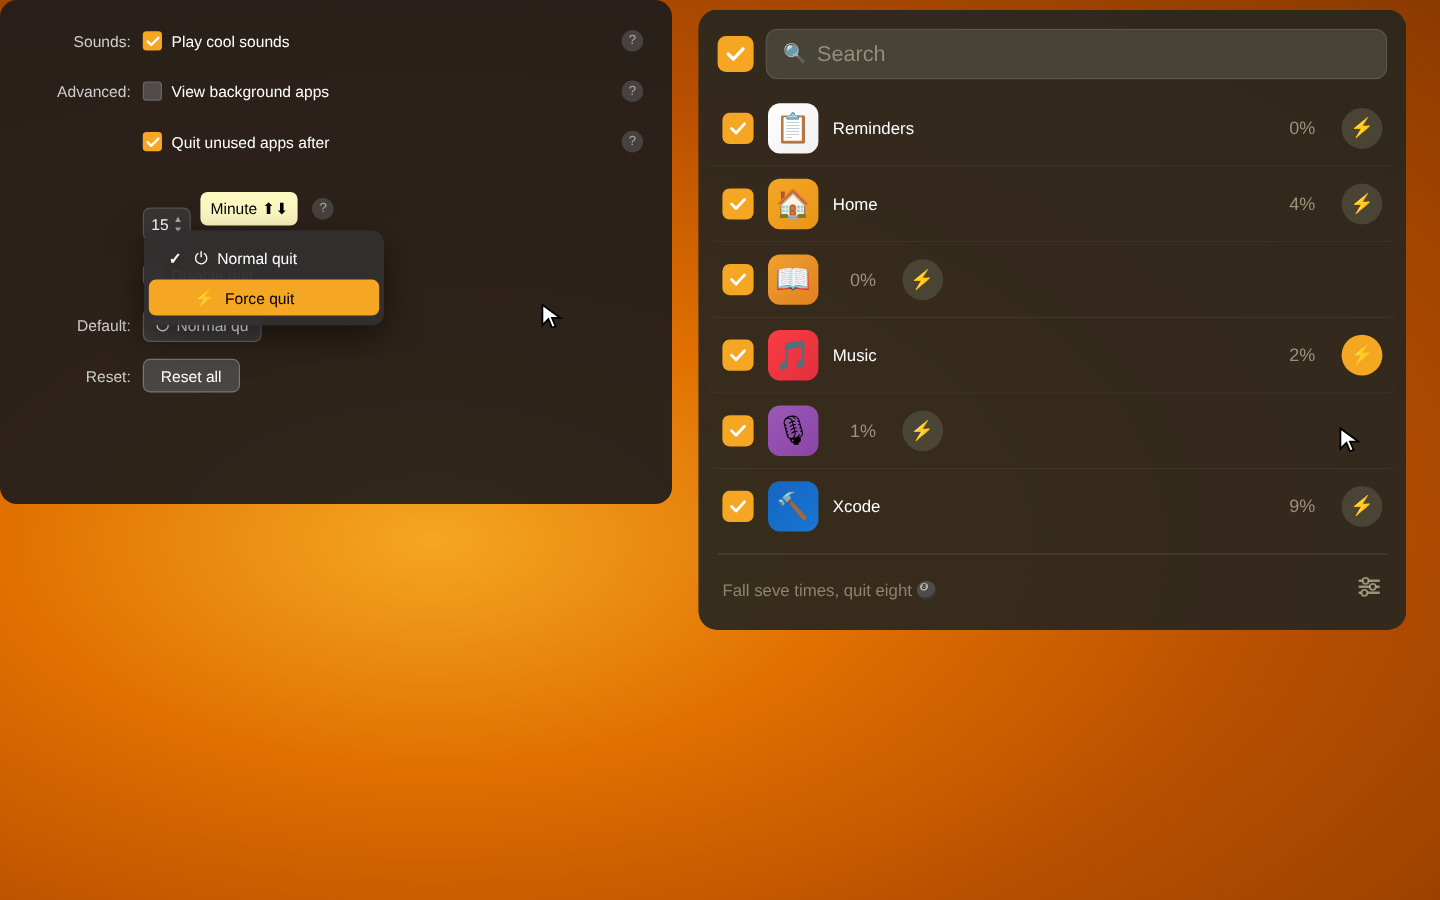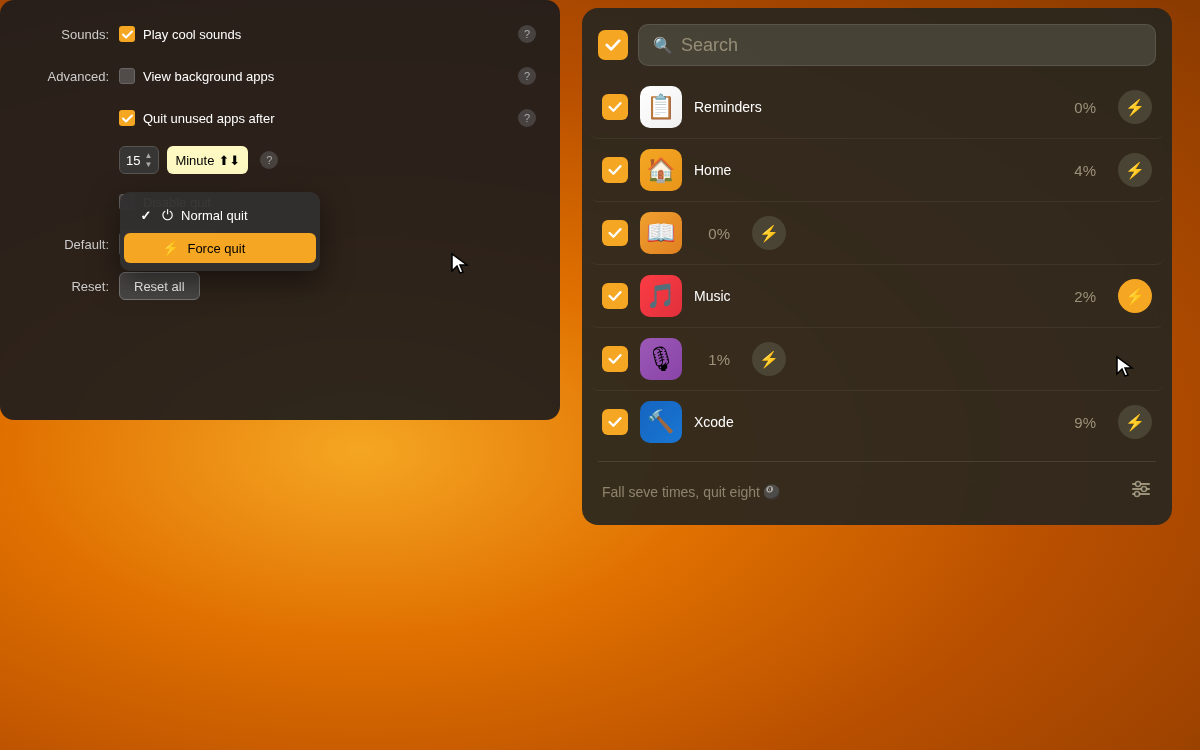--- a/index.html
+++ b/index.html
@@ -98,20 +98,21 @@
     
     .number-stepper {
       background: rgba(60,60,60,0.8);
       border: 1px solid #555;
       border-radius: 6px;
       display: flex;
       align-items: center;
       height: 28px;
       padding: 0 6px;
       margin-right: 8px;
+      margin-top: 27px;
     }
 
     .number-value {
       font-size: 13px;
       color: #fff;
       margin-right: 4px;
     }
 
     .stepper-arrows {
       display: flex;

